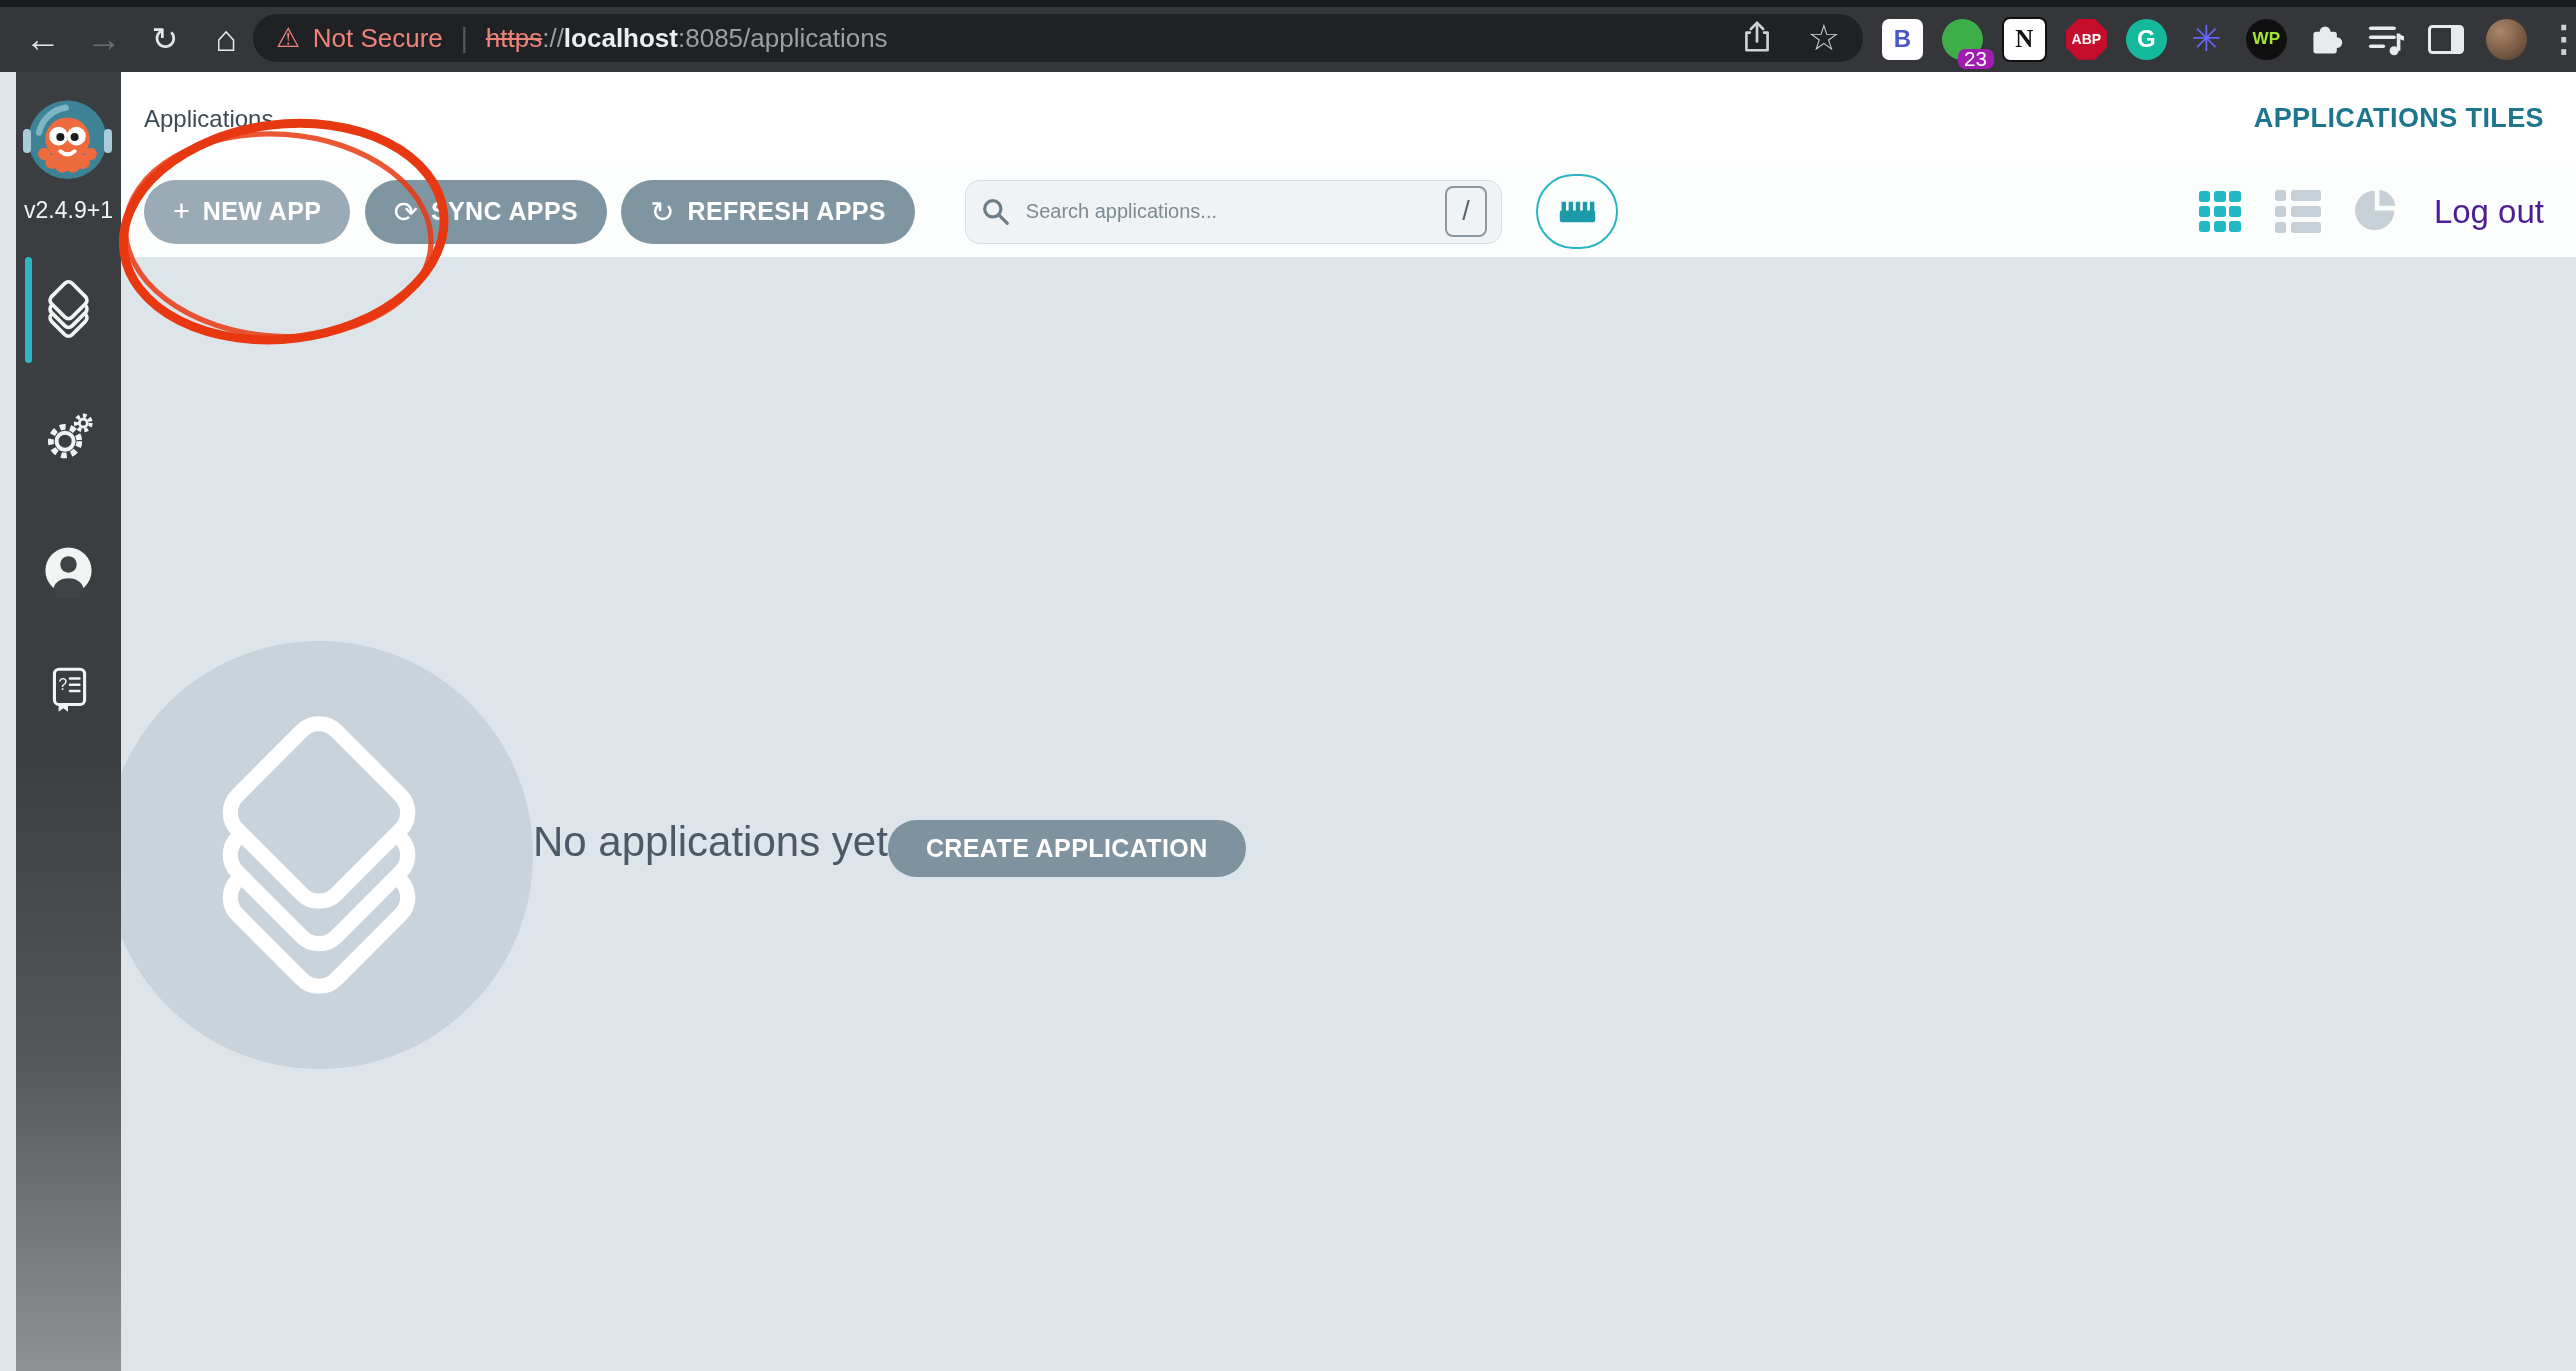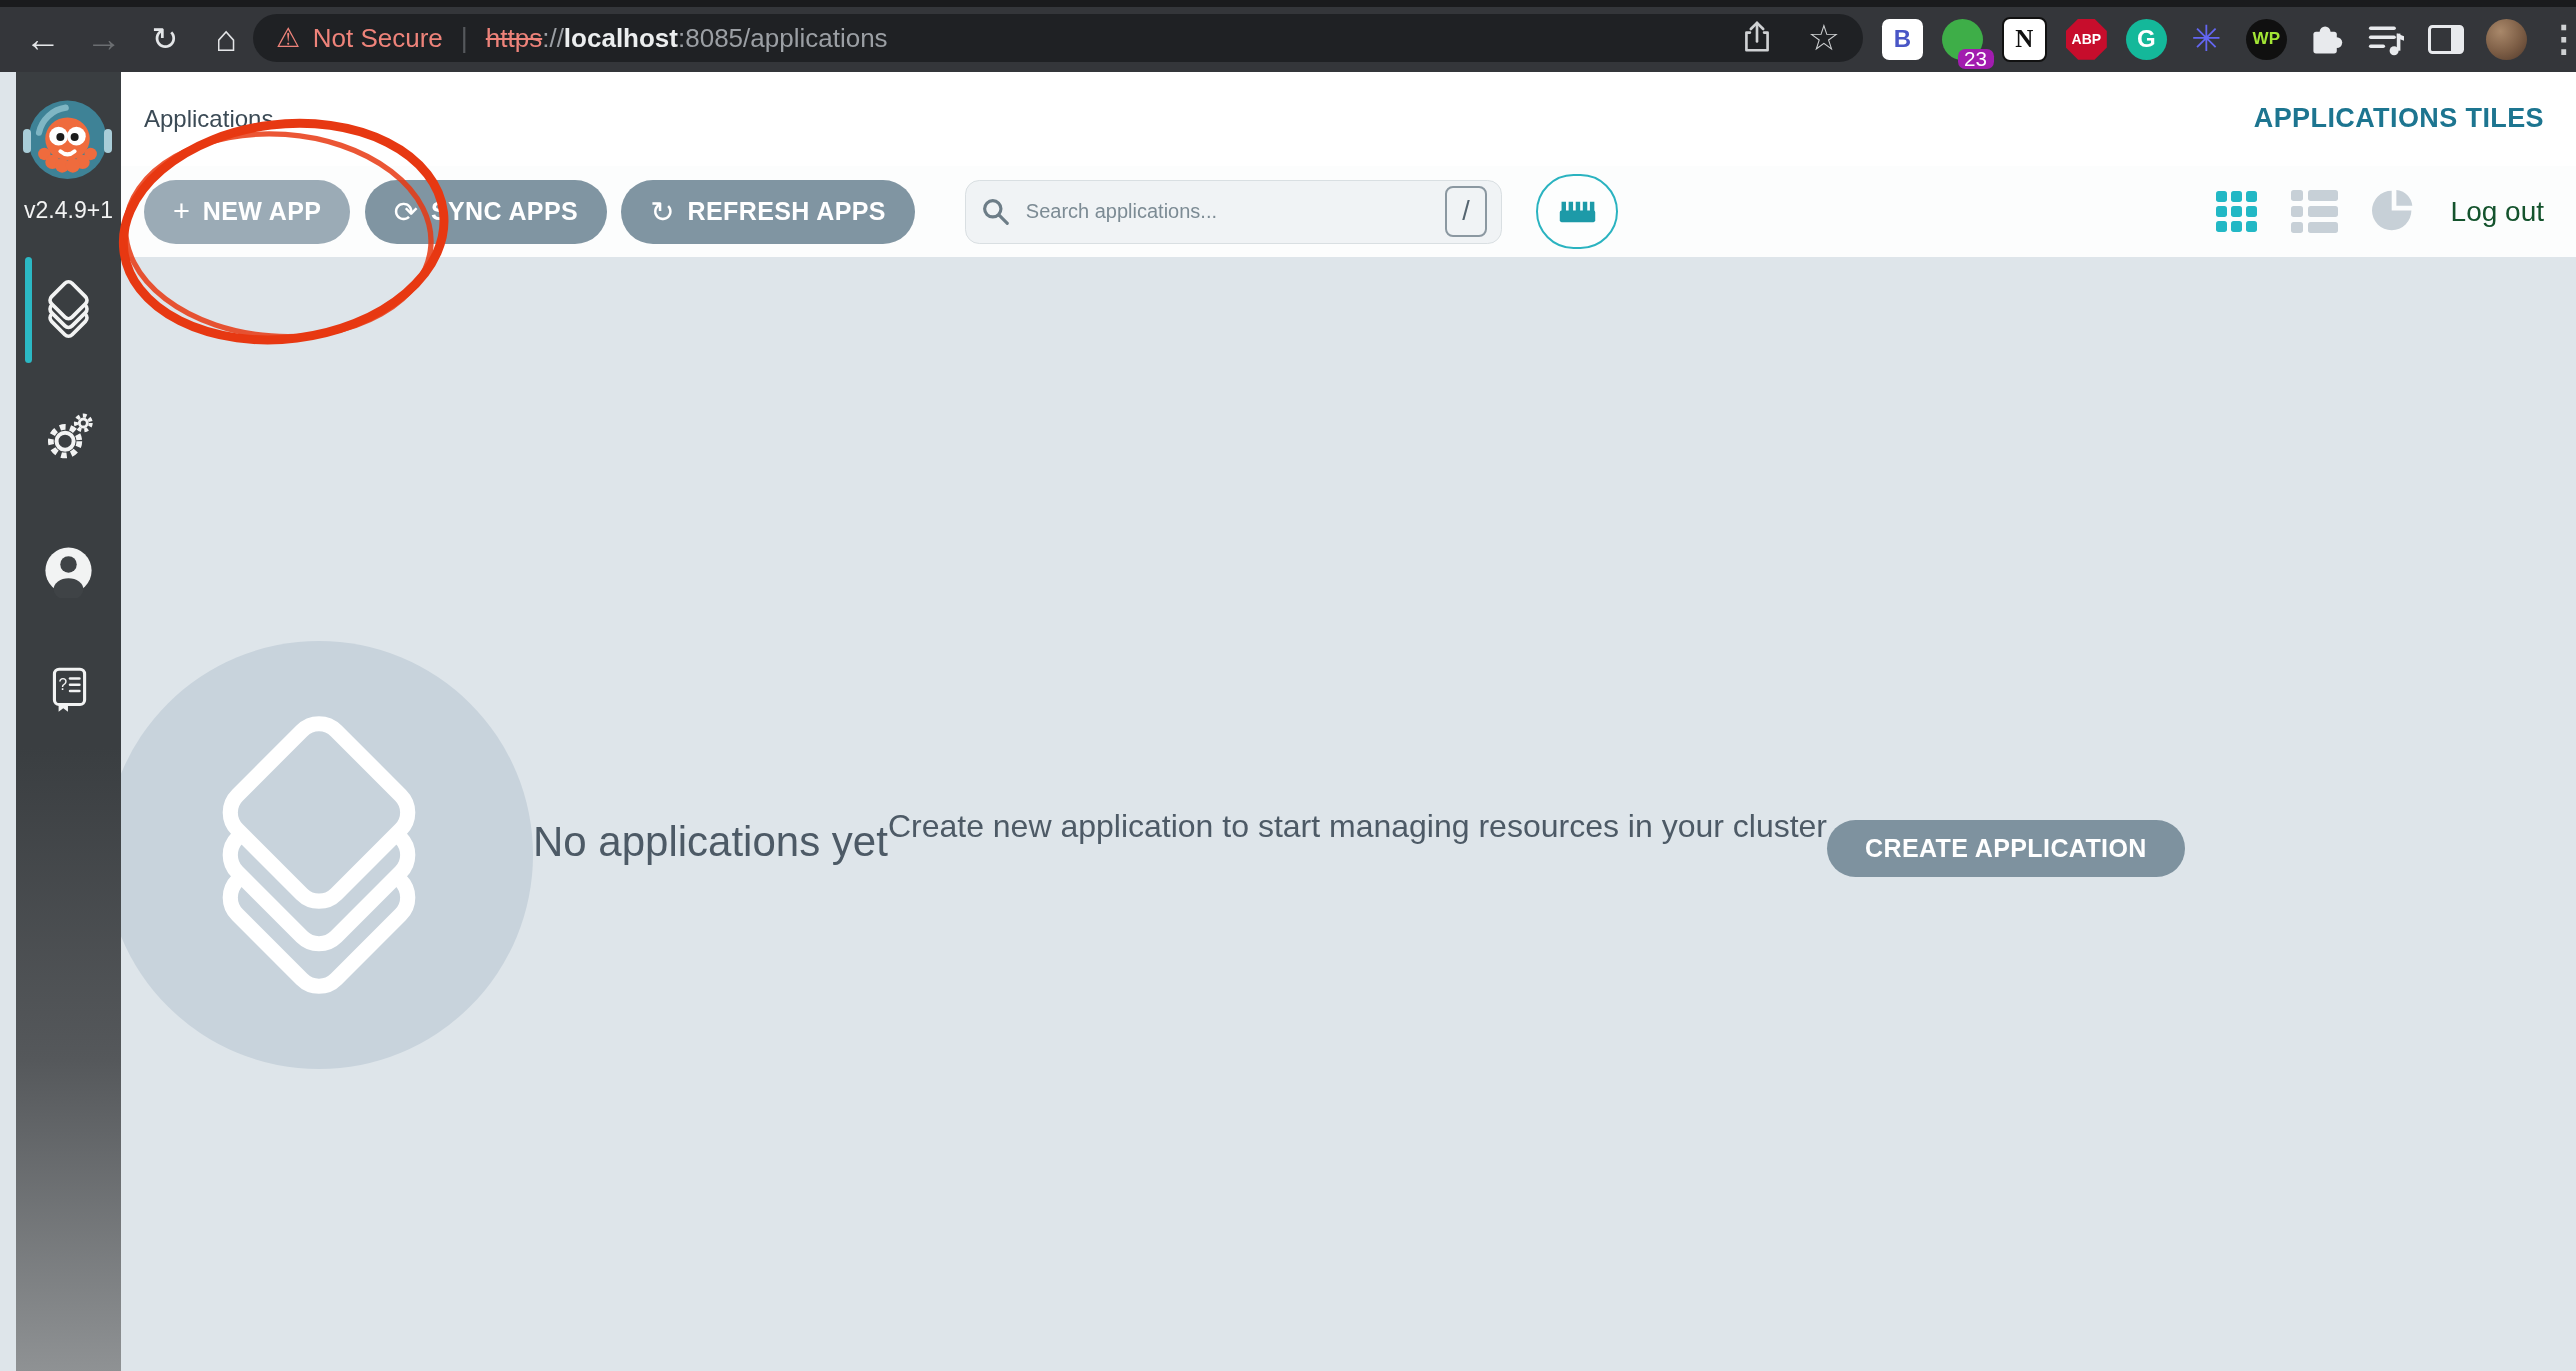--- a/index.html
+++ b/index.html
@@ -79,21 +79,21 @@
   .teal-toggle{margin-left:34px;width:82px;height:75px;border-radius:38px;border:2.7px solid #2ab3c0;
                background:#fdfefe;display:flex;align-items:center;justify-content:center;cursor:pointer;box-sizing:border-box;}
   .right-group{margin-left:auto;display:flex;align-items:center;gap:34px;margin-right:32px;}
   .icon-grid{display:grid;grid-template-columns:repeat(3,11.6px);gap:3.6px;cursor:pointer;}
   .icon-grid i{width:11.6px;height:11.6px;background:#22b8c5;border-radius:2.7px;}
   .icon-list{cursor:pointer;}
   .icon-list .lrow{display:flex;gap:4.5px;margin-bottom:4.5px;}
   .icon-list .lrow:last-child{margin-bottom:0;}
   .icon-list .sq{width:11.6px;height:11.6px;background:#c7d0d7;border-radius:2.7px;}
   .icon-list .bar{width:30px;height:11.6px;background:#c7d0d7;border-radius:2.7px;}
-  .logout{font-size:28px;color:#14532d;cursor:pointer;}
+  .logout{font-size:33px;color:#4c1d95;cursor:pointer;}
 
   
   .content{position:absolute;left:105px;top:258px;right:0;bottom:0;background:#dee5ea;
            display:flex;flex-direction:row;align-items:center;}
   .big-circle{margin-top:81px;width:428px;height:428px;border-radius:50%;background:#c8d3dc;
               display:flex;align-items:center;justify-content:center;}
   .empty-title{margin-top:54px;font-size:42px;color:#4d5a66;}
   .empty-sub{margin-top:23px;font-size:32px;color:#4d5a66;}
   .cta{margin-top:67px;height:57px;border:none;border-radius:29px;background:#7e929f;color:#fff;
        font-size:25px;font-weight:bold;letter-spacing:0.4px;padding:0 38px;font-family:inherit;cursor:pointer;}
@@ -325,21 +325,20 @@
     <div class="big-circle">
       <svg width="304" height="328" viewBox="0 0 100 108">
         <g stroke="#ffffff" stroke-width="5" stroke-linejoin="round" fill="#c8d3dc">
           <rect x="27" y="45" width="46" height="46" rx="8" transform="rotate(45 50 68)"></rect>
           <rect x="27" y="31" width="46" height="46" rx="8" transform="rotate(45 50 54)"></rect>
           <rect x="27" y="17" width="46" height="46" rx="8" transform="rotate(45 50 40)"></rect>
         </g>
       </svg>
     </div>
     <div class="empty-title">No applications yet</div>
-    <div class="empty-sub">Create new application to start managing resources in your cluster</div>
     <button class="cta">CREATE APPLICATION</button>
   </div>
 
   <svg class="annotation" viewBox="0 0 2880 1533">
     <ellipse cx="317" cy="259" rx="180" ry="120" fill="none" stroke="#e73812" stroke-width="10" stroke-linecap="round" transform="rotate(-7 317 259)"></ellipse>
     <ellipse cx="311" cy="263" rx="171" ry="113" fill="none" stroke="#e73812" stroke-width="6" opacity="0.85" transform="rotate(4 311 263)"></ellipse>
   </svg>
 
 </div>
 

